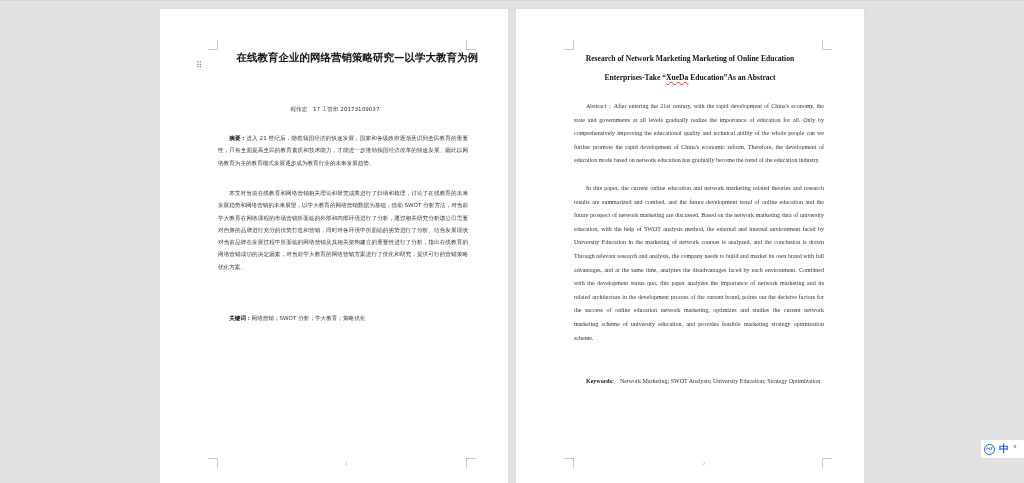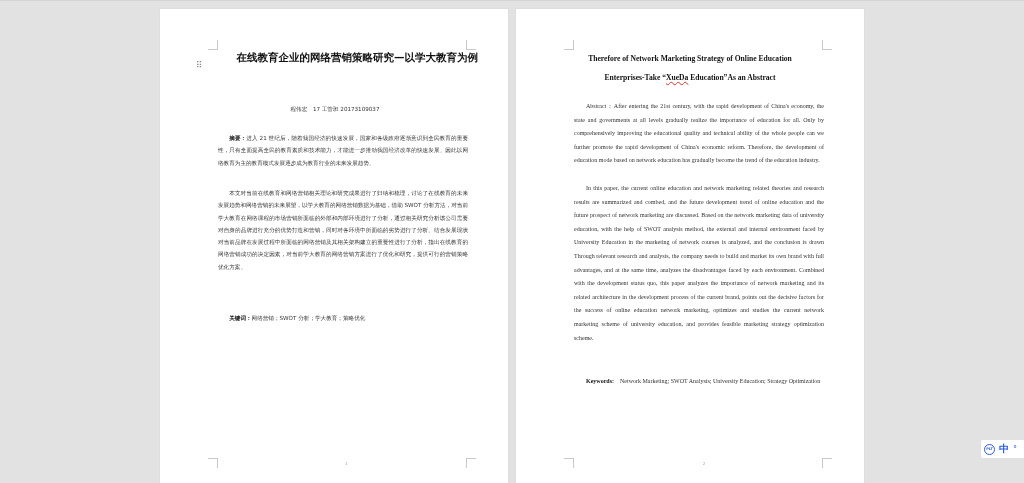--- a/index.html
+++ b/index.html
@@ -101,21 +101,21 @@
 
   <div class="pagenum" style="left:176px;">1</div>
 </div>
 
 <div class="page" id="page2">
   <div class="corner c-tl" style="left:48px;top:31px;"></div>
   <div class="corner c-tr" style="left:306px;top:31px;"></div>
   <div class="corner c-bl" style="left:48px;top:449px;"></div>
   <div class="corner c-br" style="left:306px;top:449px;"></div>
 
-  <div class="en-title" id="en-t1">Therefore of Network Marketing Strategy of Online Education</div>
+  <div class="en-title" id="en-t1">Research of Network Marketing Marketing of Online Education</div>
   <div class="en-title" id="en-t2">
     <span>Enterprises-Take “</span><span class="squiggle">XueDa</span><span> Education”As an Abstract</span>
   </div>
 
   <p class="en-body" id="en-abs">
     <span>Abstract：</span><span>After entering the 21st century, with the rapid development of China's economy, the state and governments at all levels gradually realize the importance of education for all. Only by comprehensively improving the educational quality and technical ability of the whole people can we further promote the rapid development of China's economic reform. Therefore, the development of education mode based on network education has gradually become the trend of the education industry.</span>
   </p>
   <p class="en-body" id="en-p2">In this paper, the current online education and network marketing related theories and research results are summarized and combed, and the future development trend of online education and the future prospect of network marketing are discussed. Based on the network marketing data of university education, with the help of SWOT analysis method, the external and internal environment faced by University Education in the marketing of network courses is analyzed, and the conclusion is drawn Through relevant research and analysis, the company needs to build and market its own brand with full advantages, and at the same time, analyzes the disadvantages faced by each environment. Combined with the development status quo, this paper analyzes the importance of network marketing and its related architecture in the development process of the current brand, points out the decisive factors for the success of online education network marketing, optimizes and studies the current network marketing scheme of university education, and provides feasible marketing strategy optimization scheme.</p>
   <p class="en-body" id="en-kw">
     <b>Keywords:</b>&nbsp;&nbsp;&nbsp;&nbsp;<span>Network Marketing; SWOT Analysis; University Education; Strategy Optimization</span>

